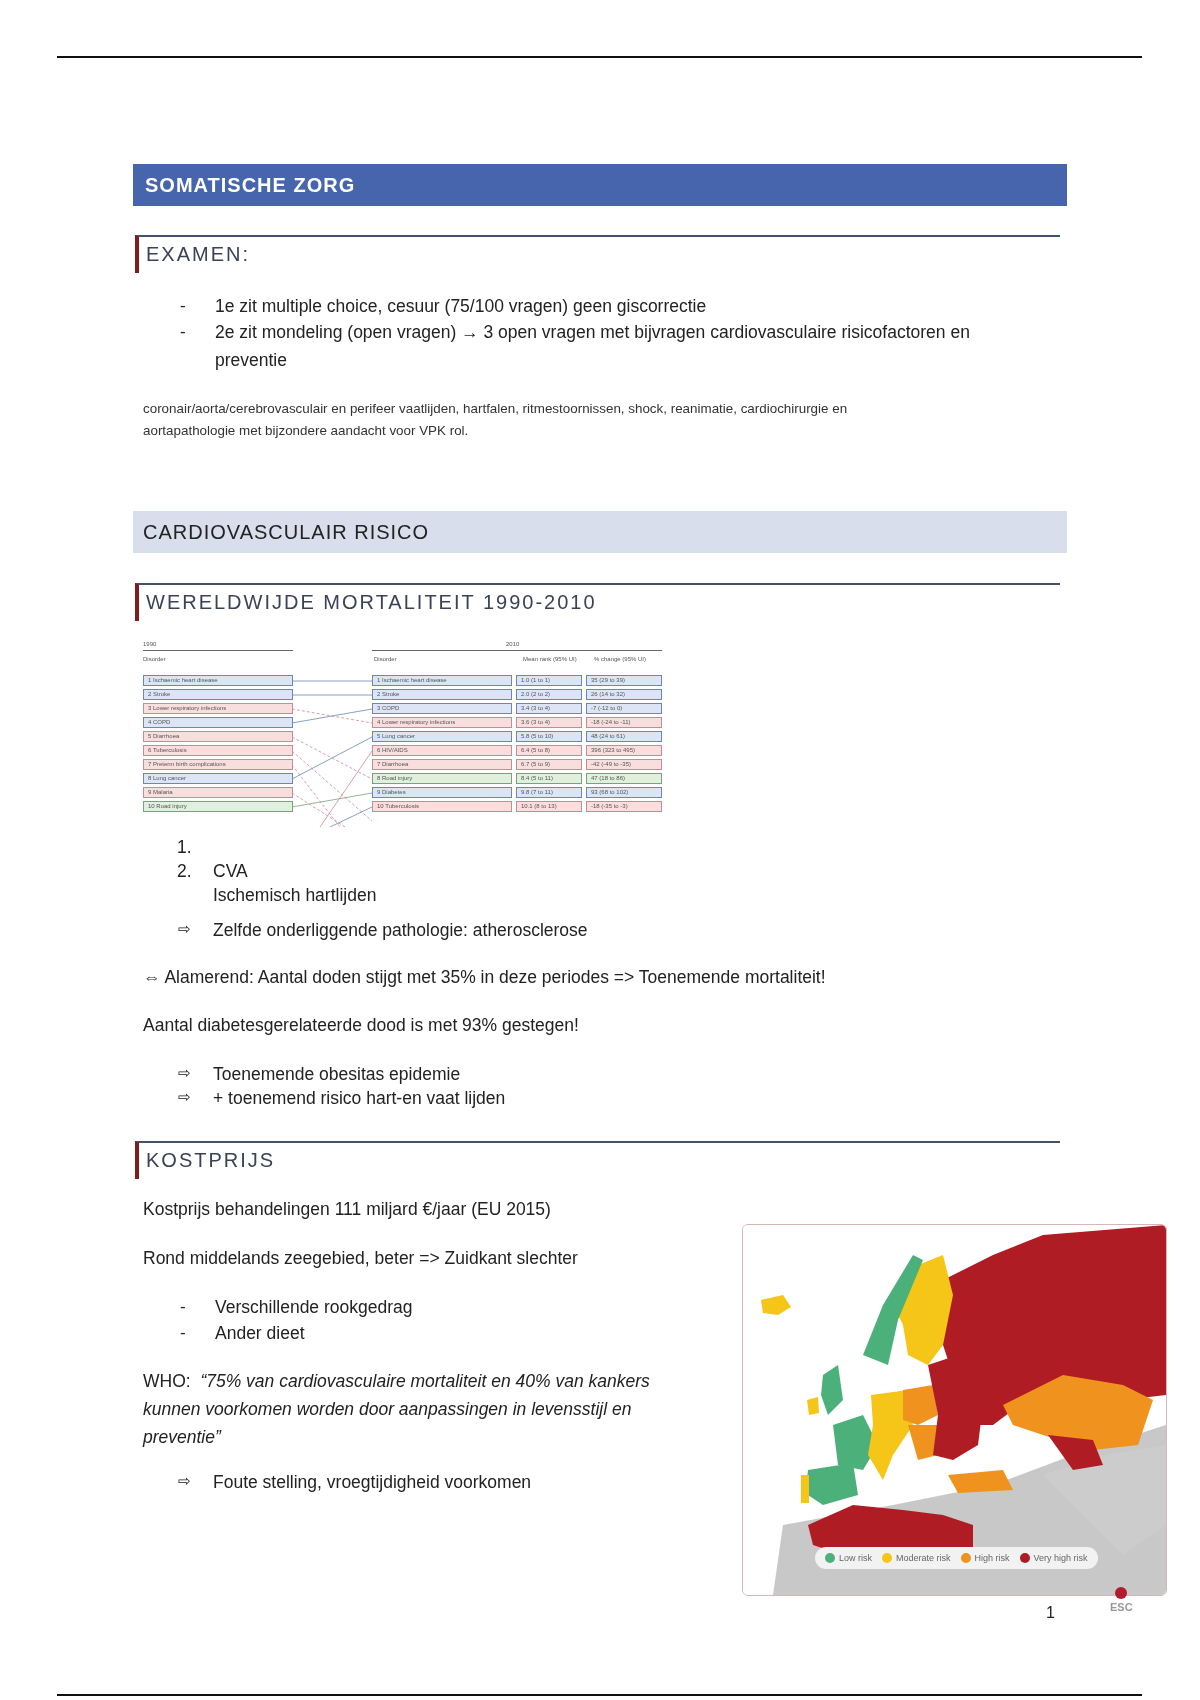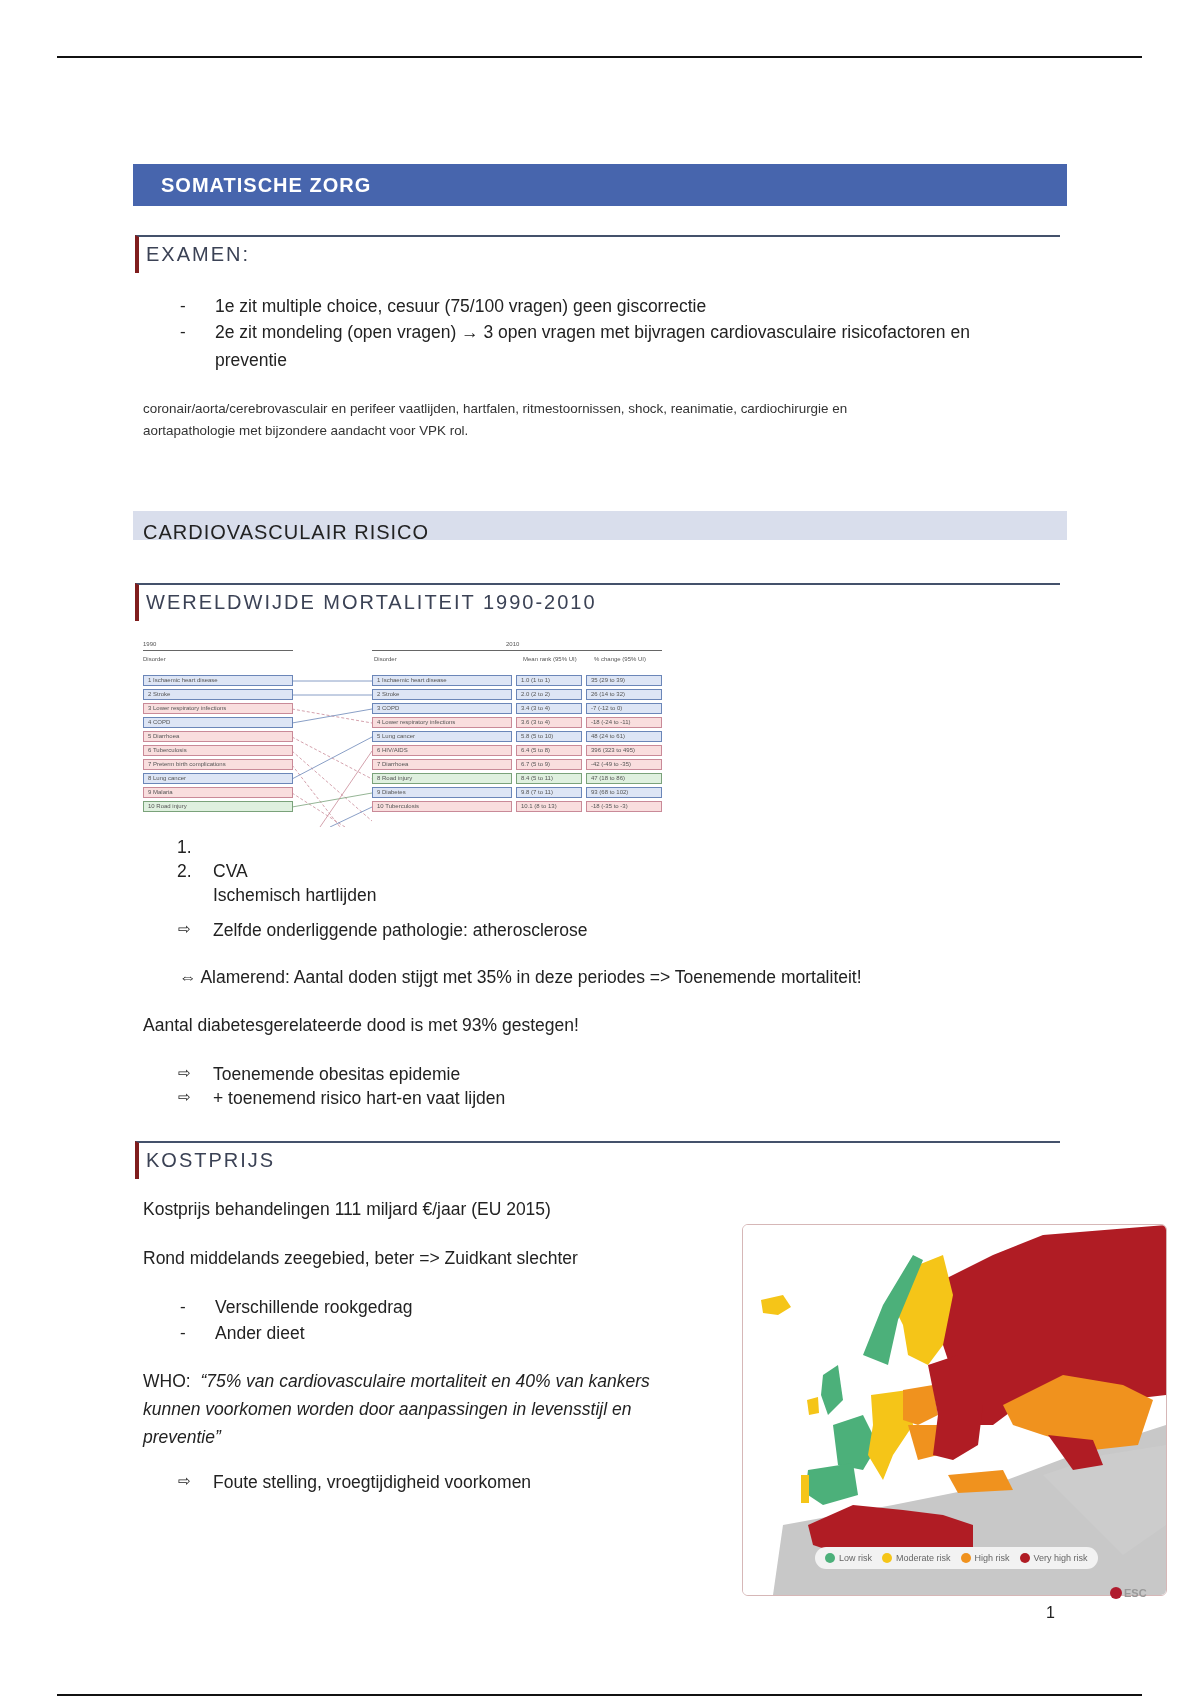--- a/index.html
+++ b/index.html
@@ -1,38 +1,38 @@
 <!DOCTYPE html>
 <html><head>
 <meta charset="utf-8">
 <style>
   html, body { margin:0; padding:0; background:#fff; }
   body { width:1200px; height:1700px; position:relative; overflow:hidden;
          font-family:"Liberation Sans", sans-serif; color:#222; }
   .rule { position:absolute; left:57px; width:1085px; height:1.5px; background:#111; }
   .h1 { position:absolute; left:133px; top:164px; width:934px; height:42px; background:#4765ad;
-        color:#fff; font-weight:bold; font-size:20px; letter-spacing:1px; line-height:42px; padding-left:28px; box-sizing:border-box; }
+        color:#fff; font-weight:bold; font-size:20px; letter-spacing:1px; line-height:42px; padding-left:12px; box-sizing:border-box; }
   .h2box { position:absolute; left:135px; width:925px; height:38px; border-top:2px solid #44516b; border-left:4px solid #7f1d1d; box-sizing:border-box; }
   .h2box span { position:absolute; left:7px; top:6px; font-size:20px; letter-spacing:2px; color:#3b4255; }
-  .h1b { position:absolute; left:133px; top:511px; width:934px; height:29px; background:#d9deec;
+  .h1b { position:absolute; left:133px; top:511px; width:934px; height:42px; background:#d9deec;
          color:#222; font-size:20px; letter-spacing:1px; line-height:42px; padding-left:10px; box-sizing:border-box; }
   .txt { position:absolute; font-size:17.5px; color:#222; white-space:nowrap; }
   .small { position:absolute; left:143px; top:398px; width:880px; font-size:13.4px; line-height:22px; color:#333; }
   .dash { position:absolute; font-size:17px; }
   
   .fig { position:absolute; left:140px; top:637px; width:530px; height:190px; font-size:6px; color:#555; }
   .fig .cell { position:absolute; height:11px; border:1.5px solid #6b86b8; box-sizing:border-box; padding-left:4px; line-height:9px; overflow:hidden; white-space:nowrap; }
   .b { background:#dde5f5; } .r { background:#f9dede; border-color:#c98a98 !important; } .g { background:#dff0df; border-color:#7aa27a !important; }
   .fig .hdr { position:absolute; font-size:6px; color:#555; }
   
   .map { position:absolute; left:742px; top:1224px; width:423px; height:370px; border:1.5px solid #d6b7b7; border-radius:6px; background:#fff; overflow:hidden; }
   .legend { position:absolute; left:72px; top:322px; height:22px; background:#f2f2f2; border-radius:14px; padding:0 10px; display:flex; align-items:center; gap:10px; font-size:9px; color:#666; }
   .legend .it { display:flex; align-items:center; gap:4px; }
   .legend .dot { width:10px; height:10px; border-radius:50%; display:inline-block; }
-  .esc { position:absolute; left:1110px; top:1587px; font-size:11px; color:#999; font-weight:bold; display:flex; align-items:center; gap:2px; }
+  .esc { position:absolute; left:1110px; top:1587px; font-size:11px; color:#999; font-weight:bold; display:flex; align-items:center; gap:2px;flex-direction:column; }
   .esc .heart { width:12px; height:12px; border-radius:50%; background:#b01c2e; display:inline-block; }
   .pageno { position:absolute; left:1046px; top:1604px; font-size:16px; color:#222; }
 </style>
 </head>
 <body>
 
 <div class="rule" style="top:56px;"></div>
 
 <div class="h1">SOMATISCHE ZORG</div>
 
@@ -130,21 +130,21 @@
 </div>
 
 <div class="txt" style="left:177px;top:837px;">1.</div>
 <div class="txt" style="left:213px;top:885px;">Ischemisch hartlijden</div>
 <div class="txt" style="left:177px;top:861px;">2.</div>
 <div class="txt" style="left:213px;top:861px;">CVA</div>
 
 <span class="dash" style="left:178px;top:920px;font-size:15px;">⇨</span>
 <div class="txt" style="left:213px;top:920px;">Zelfde onderliggende pathologie: atherosclerose</div>
 
-<div class="txt" style="left:143px;top:967px;margin-left:36px;">⇔ Alamerend: Aantal doden stijgt met 35% in deze periodes =&gt; Toenemende mortaliteit!</div>
+<div class="txt" style="left:143px;top:967px;">⇔ Alamerend: Aantal doden stijgt met 35% in deze periodes =&gt; Toenemende mortaliteit!</div>
 <div class="txt" style="left:143px;top:1015px;">Aantal diabetesgerelateerde dood is met 93% gestegen!</div>
 
 <span class="dash" style="left:178px;top:1064px;font-size:15px;">⇨</span>
 <div class="txt" style="left:213px;top:1064px;">Toenemende obesitas epidemie</div>
 <span class="dash" style="left:178px;top:1088px;font-size:15px;">⇨</span>
 <div class="txt" style="left:213px;top:1088px;">+ toenemend risico hart-en vaat lijden</div>
 
 <div class="h2box" style="top:1141px;">
     <span>KOSTPRIJS</span>
   </div>

